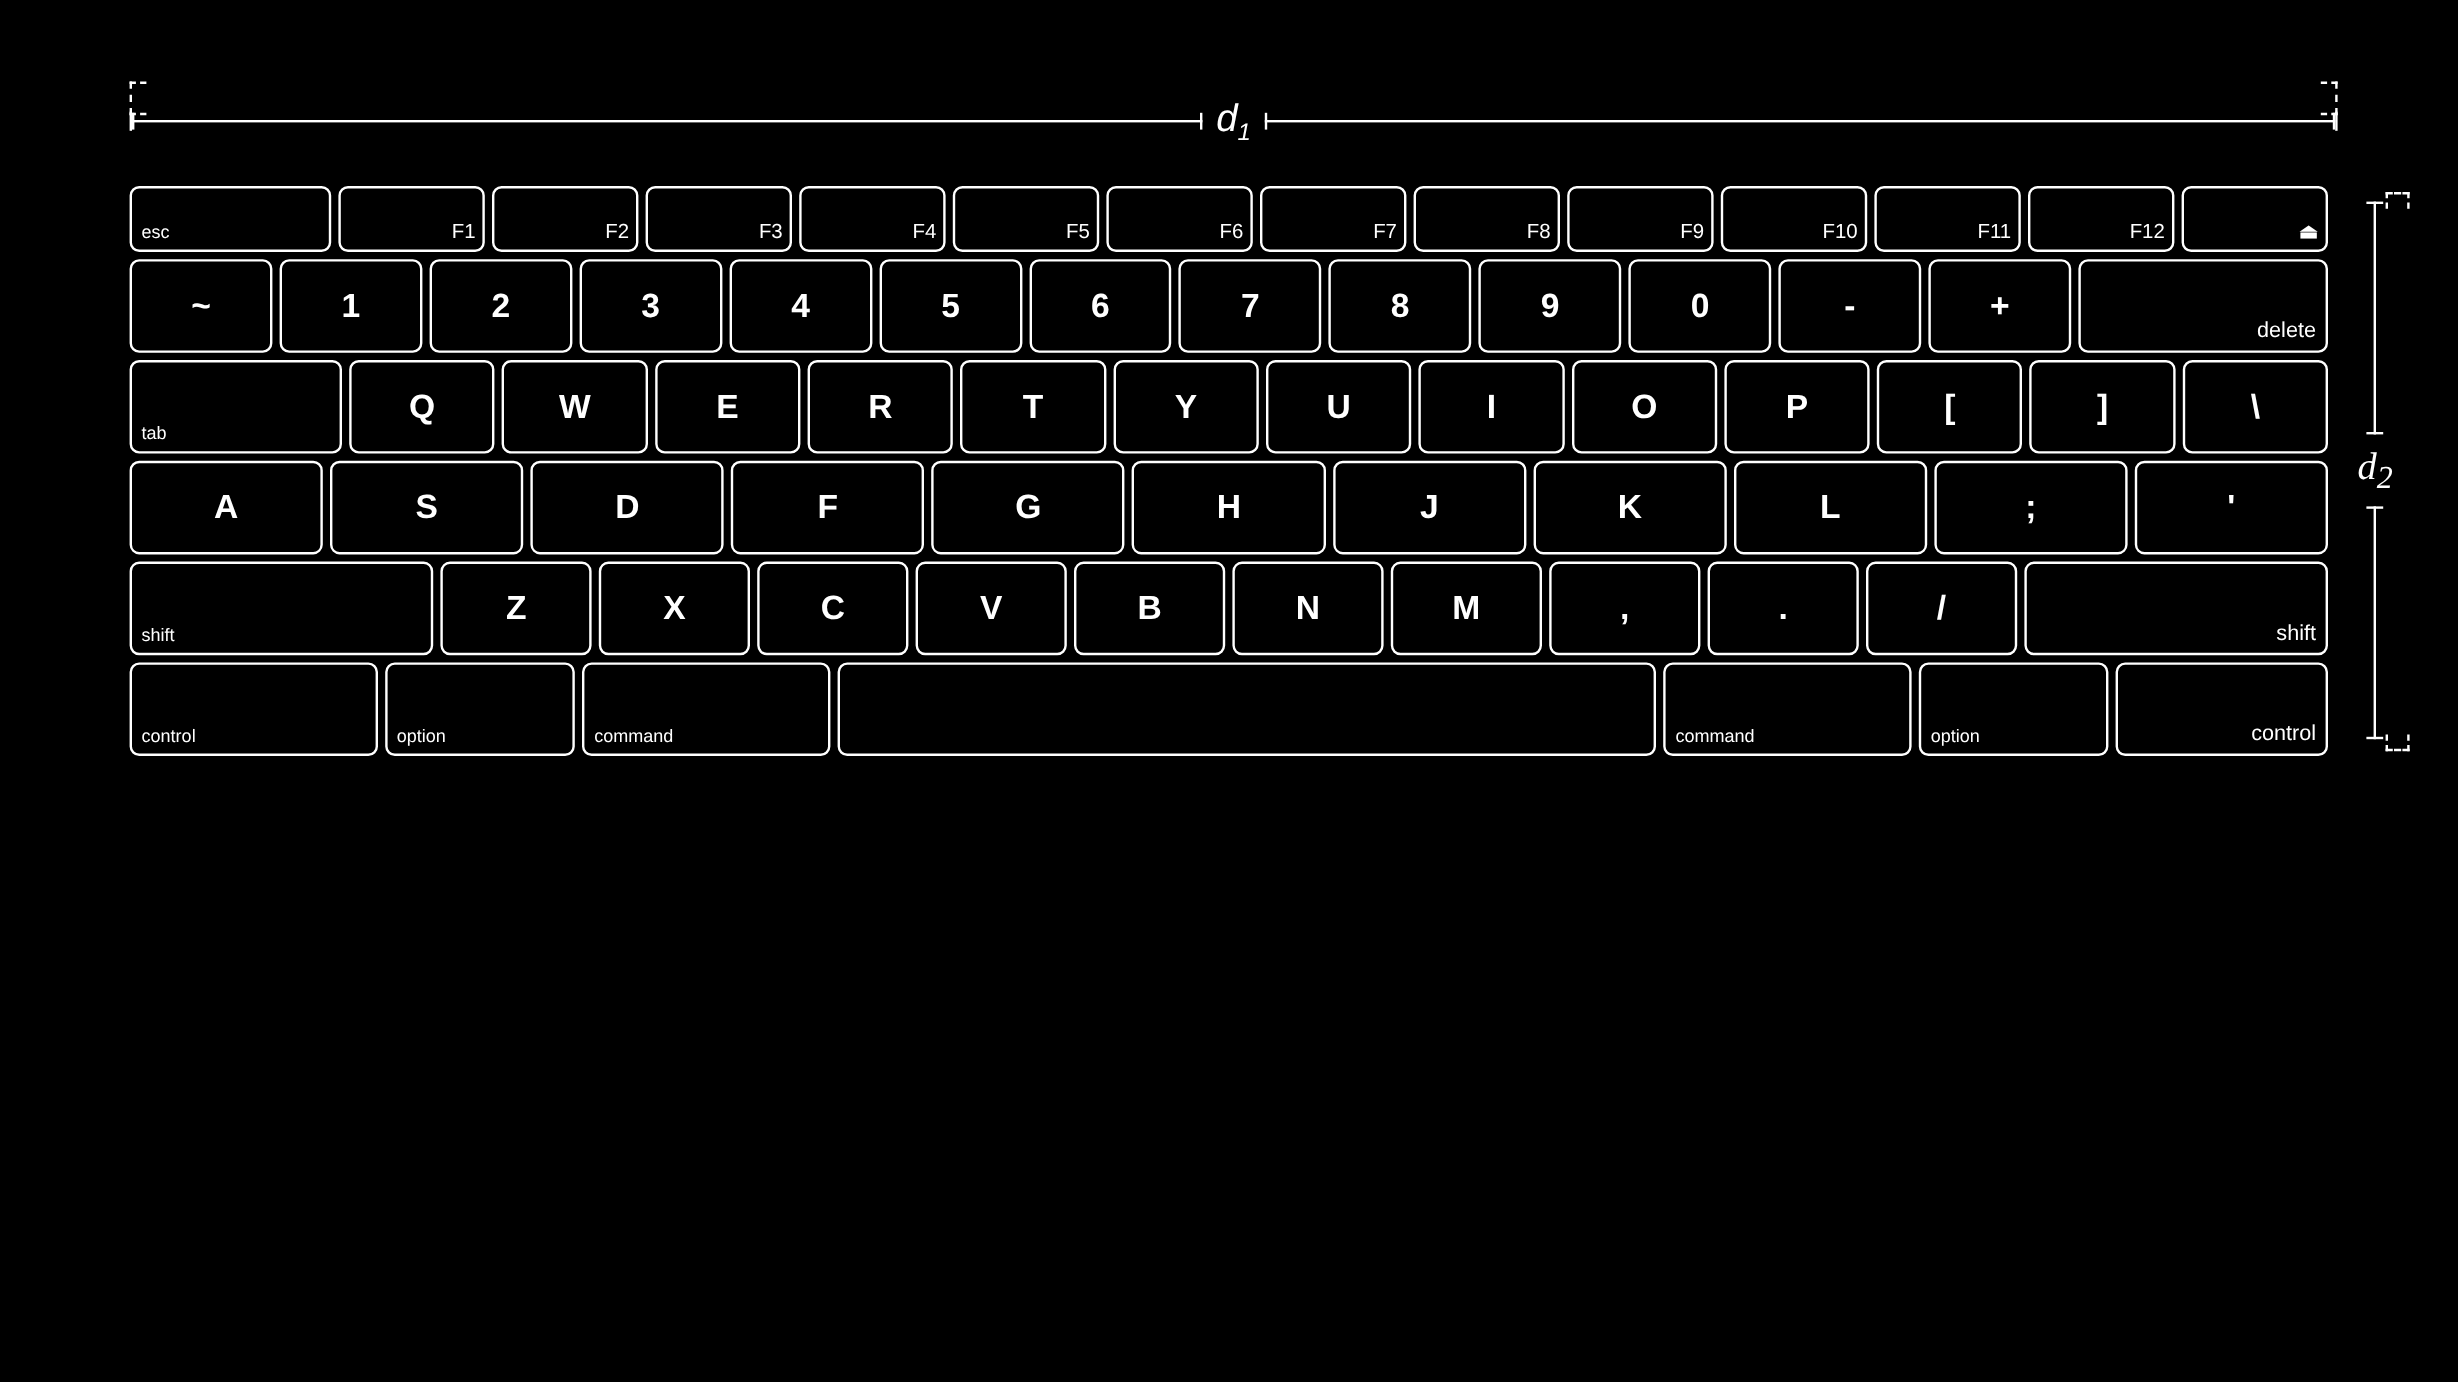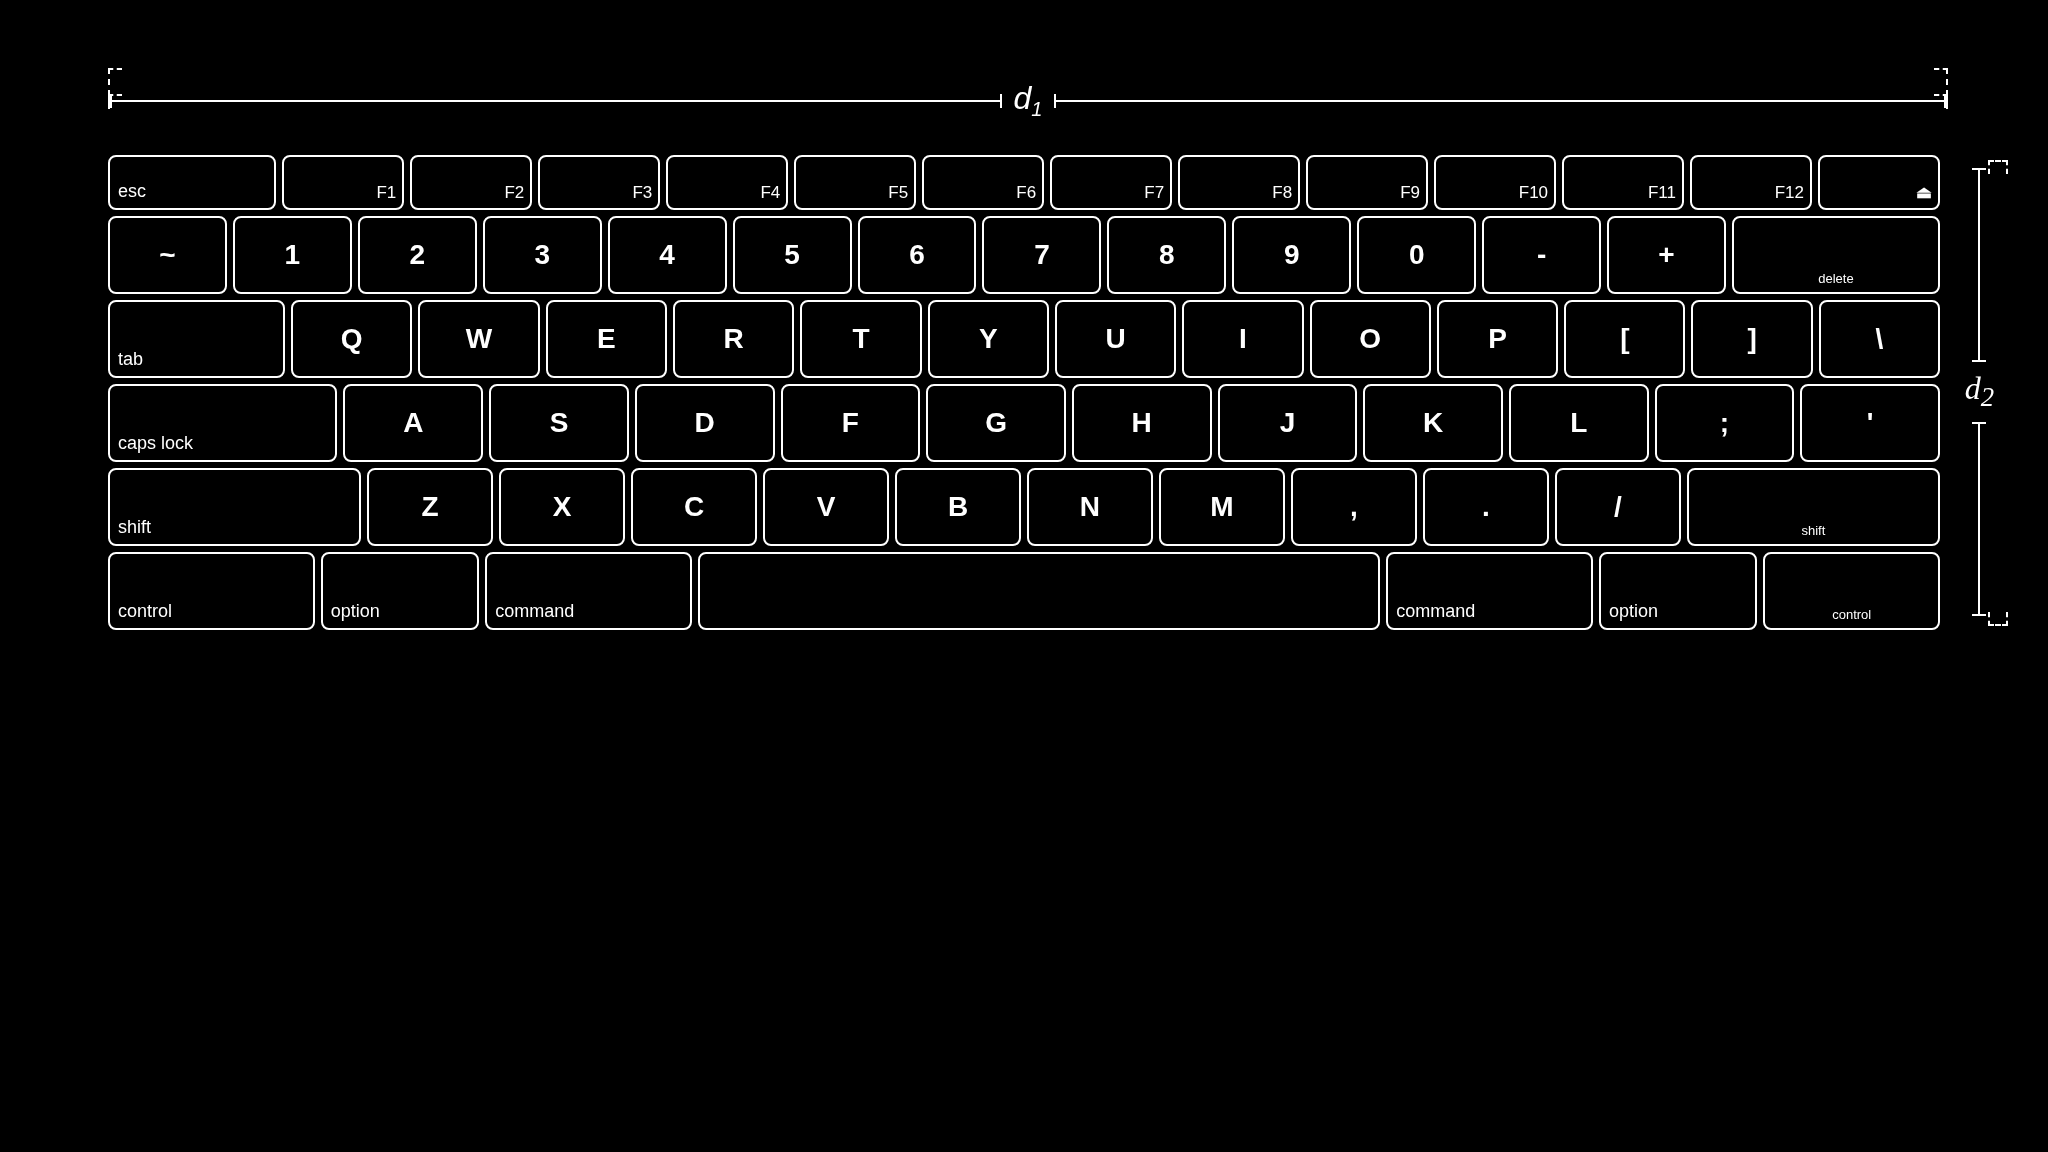--- a/index.html
+++ b/index.html
@@ -199,28 +199,28 @@
     .key.key-center {
       align-items: center;
       justify-content: center;
       font-size: 28px;
       font-weight: 600;
     }
 
     .key.key-label-bottom-left {
       align-items: flex-end;
       justify-content: flex-start;
-      font-size: 18px;
+      font-size: 15px;
       text-align: right;
     }
 
     .key.key-label-bottom-right {
       align-items: flex-end;
-      justify-content: center;
-      font-size: 13px;
+      justify-content: flex-end;
+      font-size: 18px;
     }
 
     .key.key-fn {
       font-size: 17px;
       align-items: flex-end;
       justify-content: flex-end;
       padding: 5px 6px;
       min-height: 55px;
     }
 
@@ -416,23 +416,20 @@
         </div>
       <div class="key key-center">
           <span>]</span>
         </div>
       <div class="key key-center">
           <span>\</span>
         </div>
     </div>
 
     <div class="key-row row-asdf">
-      <div class="key key-caps key-label-bottom-left">
-          <span>caps lock</span>
-        </div>
       <div class="key key-center">
           <span>A</span>
         </div>
       <div class="key key-center">
           <span>S</span>
         </div>
       <div class="key key-center">
           <span>D</span>
         </div>
       <div class="key key-center">

